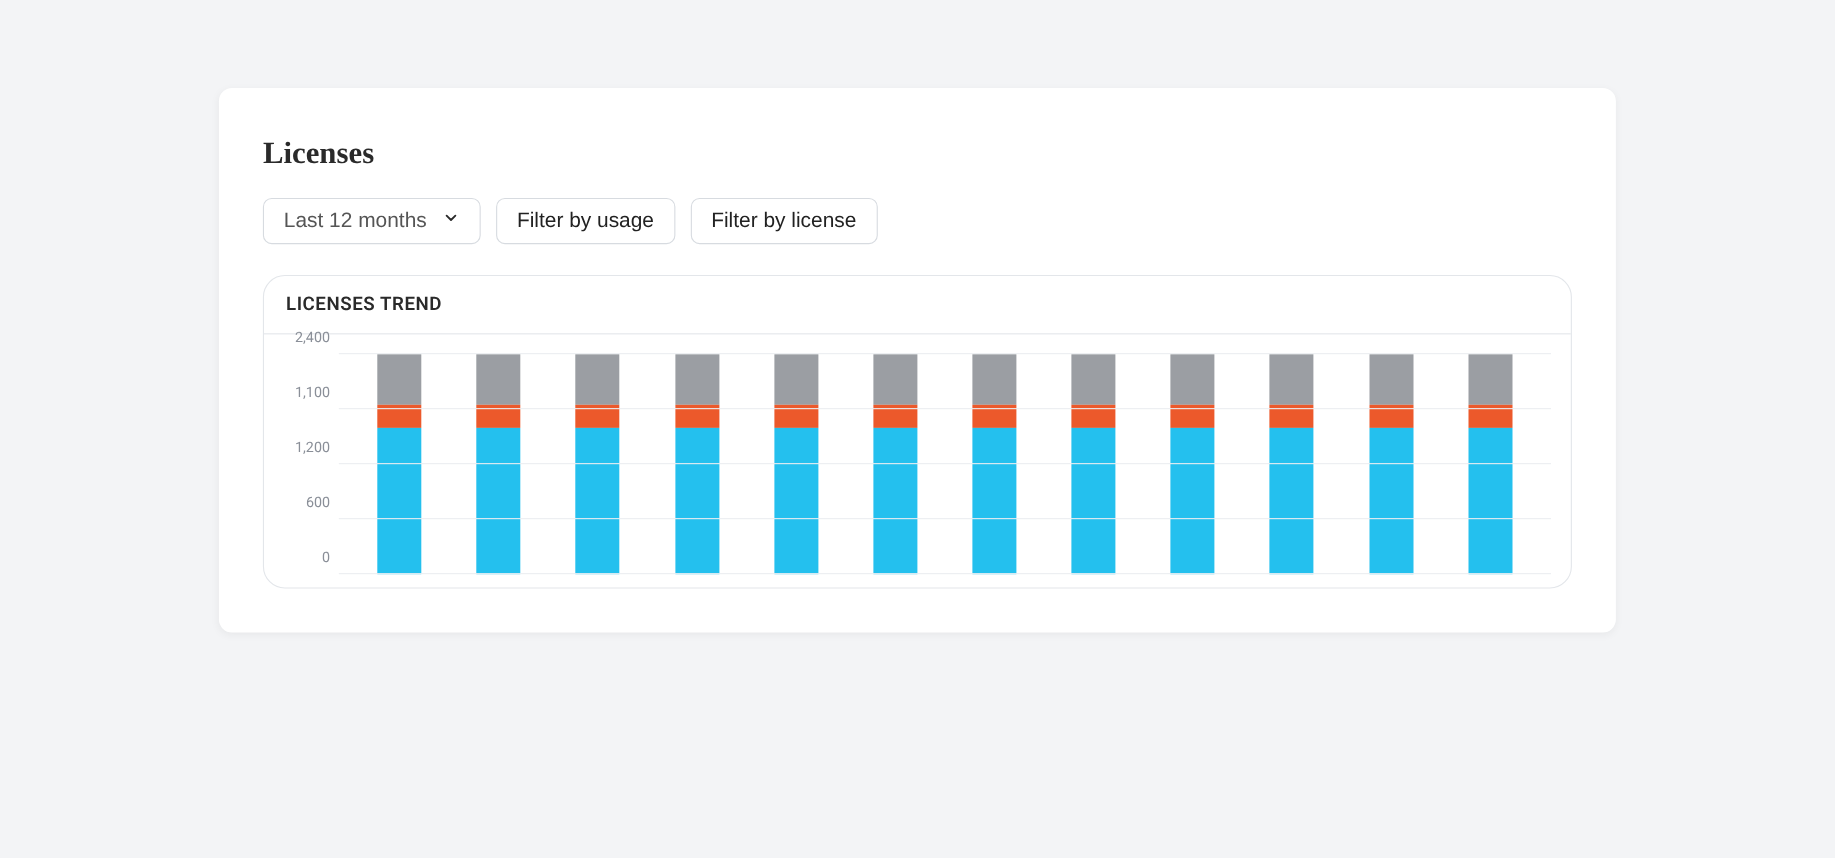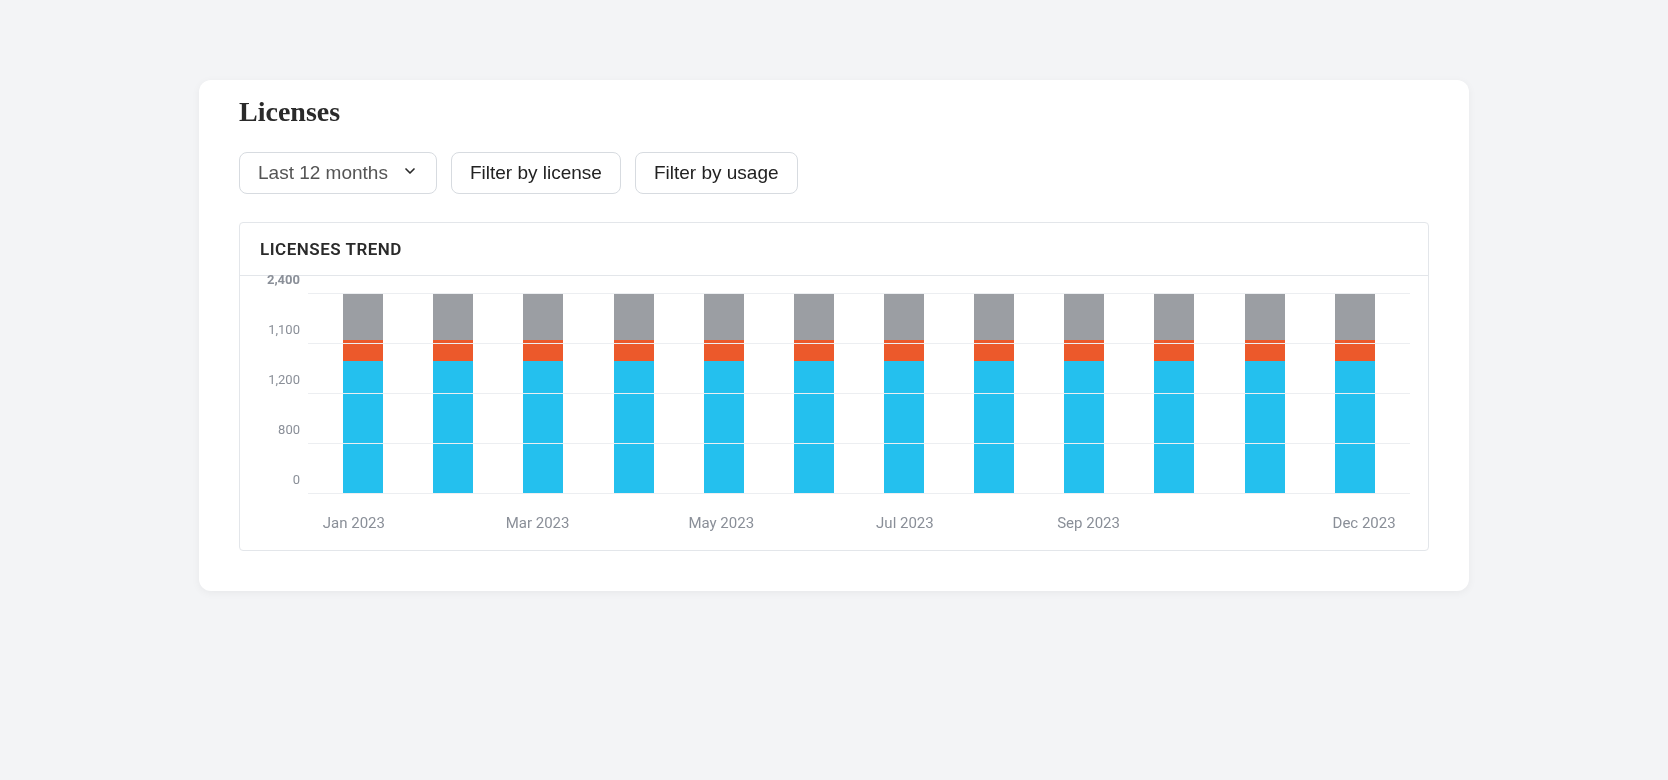--- a/index.html
+++ b/index.html
@@ -24,21 +24,21 @@
     color: #2a2a2a;
     text-align: center;
     margin-bottom: 60px;
   }
   .card {
     width: 1270px;
     margin: 0 auto;
     background: #ffffff;
     border-radius: 12px;
     box-shadow: 0 2px 8px rgba(0,0,0,0.05);
-    padding: 16px 40px 40px 40px;
+    padding: 44px 40px 40px 40px;
   }
   .section-title {
     font-family: Georgia, "Times New Roman", serif;
     font-size: 28px;
     font-weight: 600;
     color: #2a2a2a;
     margin-bottom: 24px;
   }
   .filters {
     display: flex;
@@ -54,21 +54,21 @@
     border-radius: 8px;
     background: #fff;
     font-size: 19px;
     cursor: pointer;
   }
   .filter-btn.dropdown { color: #555; }
   .filter-btn.action { color: #222; }
   .chevron-icon { width: 16px; height: 16px; }
   .chart-card {
     border: 1px solid #e3e6ea;
-    border-radius: 4px;
+    border-radius: 20px;
   }
   .chart-header {
     padding: 16px 20px;
     border-bottom: 1px solid #e3e6ea;
     font-size: 17px;
     font-weight: 600;
     letter-spacing: 0.5px;
     color: #2a2a2a;
     text-transform: uppercase;
   }
@@ -146,37 +146,37 @@
     <div class="filters">
       <button class="filter-btn dropdown">
         <span>Last 12 months</span>
         <span>
           <svg class="chevron-icon" viewBox="0 0 24 24" fill="none" stroke="#2a2a2a" stroke-width="2.5" stroke-linecap="round" stroke-linejoin="round">
               <polyline points="6 9 12 15 18 9"></polyline>
             </svg>
         </span>
       </button>
       <button class="filter-btn action">
-        <span>Filter by license</span>
+        <span>Filter by usage</span>
       </button>
       <button class="filter-btn action">
-        <span>Filter by usage</span>
+        <span>Filter by license</span>
       </button>
     </div>
 
     <div class="chart-card">
       <div class="chart-header">LICENSES TREND</div>
       <div class="chart-body">
         <div class="plot-wrapper">
           <div class="y-axis" id="y-axis">
               <div class="y-tick" style="bottom: 0px;">0</div>
-              <div class="y-tick" style="bottom: 50px;">800</div>
+              <div class="y-tick" style="bottom: 50px;">600</div>
               <div class="y-tick" style="bottom: 100px; margin-top: 12px;">1,200</div>
               <div class="y-tick" style="bottom: 150px;">1,100</div>
-              <div class="y-tick" style="bottom: 200px; font-weight: bold;">2,400</div>
+              <div class="y-tick" style="bottom: 200px;">2,400</div>
             </div>
           <div class="plot-area" id="plot-area">
             <div class="bars" id="bars">
                 <div class="bar-col">
                   <div class="seg s0" style="height: 133.333px;"></div>
                   <div class="seg s1" style="height: 20.8333px;"></div>
                   <div class="seg s2" style="height: 45.8333px;"></div>
                 </div>
                 <div class="bar-col">
                   <div class="seg s0" style="height: 133.333px;"></div>
@@ -234,24 +234,16 @@
                   <div class="seg s2" style="height: 45.8333px;"></div>
                 </div>
               </div>
           <div class="gridline" style="bottom: 0px;"></div>
               <div class="gridline" style="bottom: 50px;"></div>
               <div class="gridline" style="bottom: 100px;"></div>
               <div class="gridline" style="bottom: 150px;"></div>
               <div class="gridline" style="bottom: 200px;"></div>
             </div>
         </div>
-        <div class="x-axis" id="x-axis">
-            <div class="x-tick" style="left: 4.16667%;">Jan 2023</div>
-            <div class="x-tick" style="left: 20.8333%;">Mar 2023</div>
-            <div class="x-tick" style="left: 37.5%;">May 2023</div>
-            <div class="x-tick" style="left: 54.1667%;">Jul 2023</div>
-            <div class="x-tick" style="left: 70.8333%;">Sep 2023</div>
-            <div class="x-tick" style="left: 95.8333%;">Dec 2023</div>
-          </div>
       </div>
     </div>
   </div>
 </div>
 
 </body></html>

